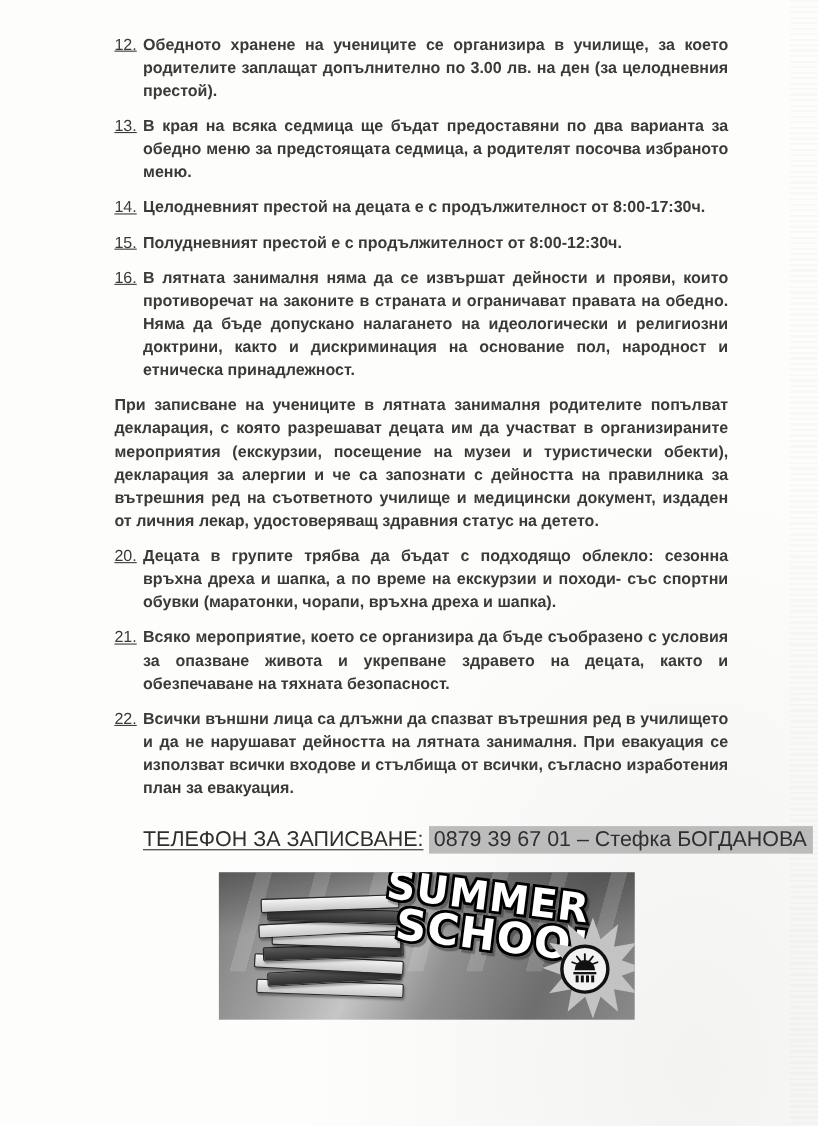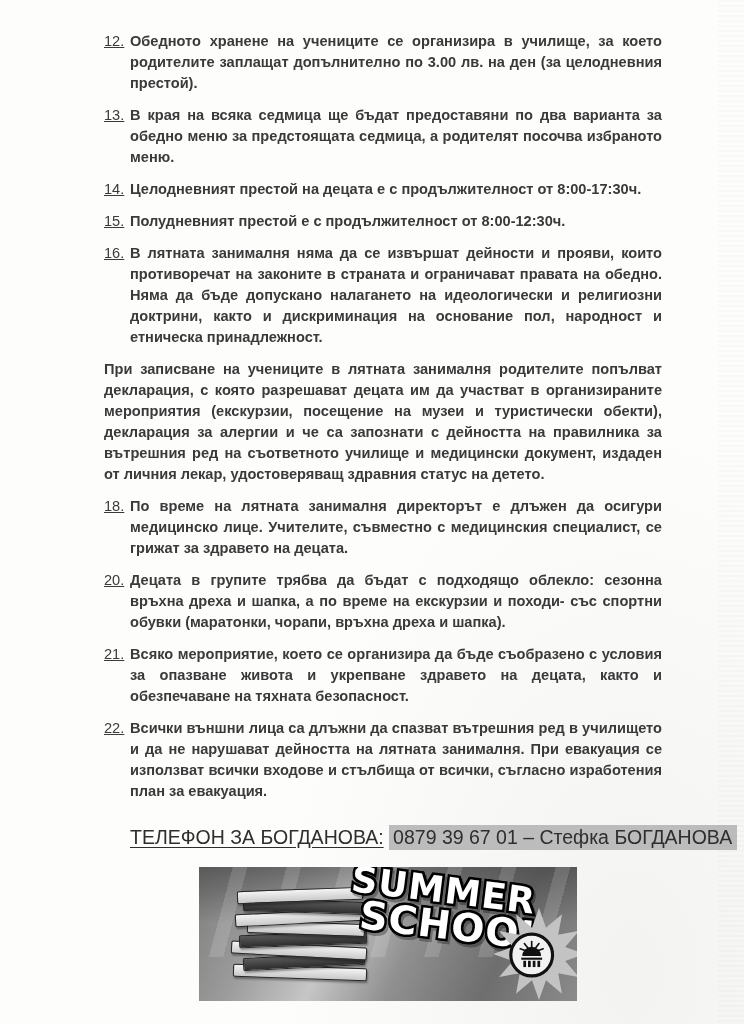--- a/index.html
+++ b/index.html
@@ -134,38 +134,34 @@
       <div class="item-text">Полудневният престой е с продължителност от 8:00-12:30ч.</div>
     </div>
     <div class="list-item">
       <span class="item-num">16.</span>
       <div class="item-text">В лятната занималня няма да се извършат дейности и прояви, които противоречат на законите в страната и ограничават правата на обедно. Няма да бъде допускано налагането на идеологически и религиозни доктрини, както и дискриминация на основание пол, народност и етническа принадлежност.</div>
     </div>
     <div class="list-item">
       <div class="item-text">При записване на учениците в лятната занималня родителите попълват декларация, с която разрешават децата им да участват в организираните мероприятия (екскурзии, посещение на музеи и туристически обекти), декларация за алергии и че са запознати с дейността на правилника за вътрешния ред на съответното училище и медицински документ, издаден от личния лекар, удостоверяващ здравния статус на детето.</div>
     </div>
     <div class="list-item">
-      <span class="item-num">18.</span>
-      <div class="item-text">По време на лятната занималня директорът е длъжен да осигури медицинско лице. Учителите, съвместно с медицинския специалист, се грижат за здравето на децата.</div>
-    </div>
-    <div class="list-item">
       <span class="item-num">20.</span>
       <div class="item-text">Децата в групите трябва да бъдат с подходящо облекло: сезонна връхна дреха и шапка, а по време на екскурзии и походи- със спортни обувки (маратонки, чорапи, връхна дреха и шапка).</div>
     </div>
     <div class="list-item">
       <span class="item-num">21.</span>
       <div class="item-text">Всяко мероприятие, което се организира да бъде съобразено с условия за опазване живота и укрепване здравето на децата, както и обезпечаване на тяхната безопасност.</div>
     </div>
     <div class="list-item">
       <span class="item-num">22.</span>
       <div class="item-text">Всички външни лица са длъжни да спазват вътрешния ред в училището и да не нарушават дейността на лятната занималня. При евакуация се използват всички входове и стълбища от всички, съгласно изработения план за евакуация.</div>
     </div>
 
     <div class="phone-line">
-      <span class="phone-label">ТЕЛЕФОН ЗА БОГДАНОВА:</span>
+      <span class="phone-label">ТЕЛЕФОН ЗА ЗАПИСВАНЕ:</span>
       <span> </span>
       <span class="phone-value">0879 39 67 01 – Стефка БОГДАНОВА</span>
     </div>
 
     <div class="banner">
       <div class="streak"></div>
 
       <div class="books">
 
         <div class="book light b2"></div>

